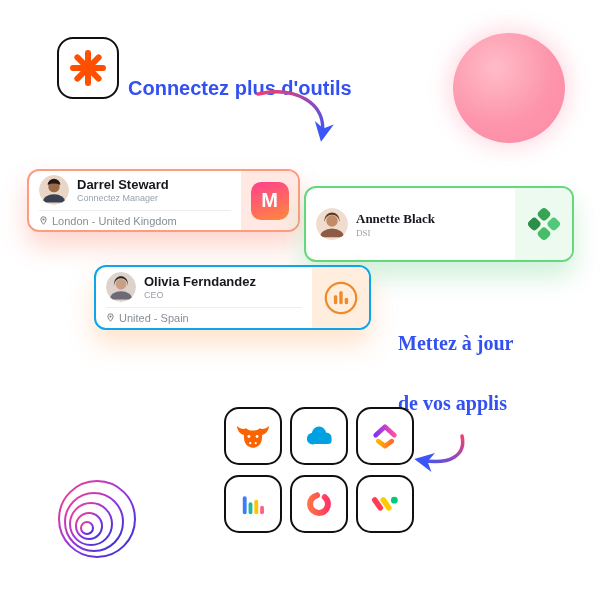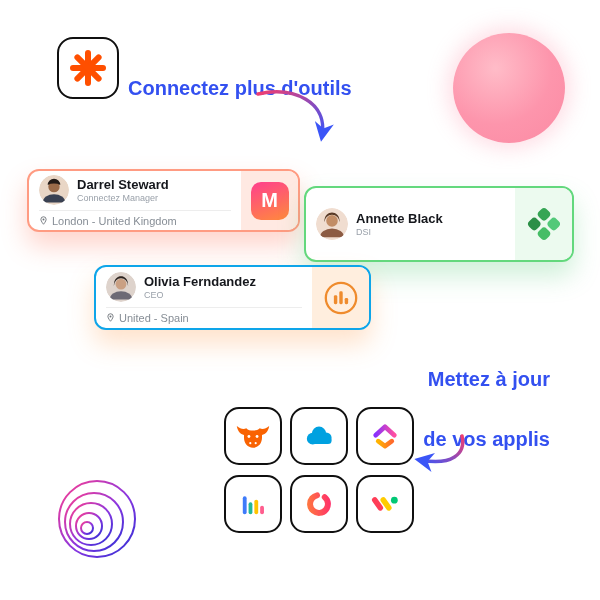--- a/index.html
+++ b/index.html
@@ -3,21 +3,21 @@
 <meta charset="utf-8">
 <style>
   html,body{margin:0;padding:0;background:#fff;}
   .stage{position:relative;width:600px;height:600px;background:#fff;overflow:hidden;
          font-family:"Liberation Sans", sans-serif;}
 
   
   .headline{position:absolute;font-weight:800;color:#3350f0;font-size:20px;line-height:30px;}
   .headline .hl-line{display:inline-block;background:#fff;border-radius:6px;padding:0 4px;}
   .headline-top{left:124px;top:40px;text-align:left;margin-top:33px;}
-  .headline-bottom{left:398px;top:364px;width:152px;text-align:right;}
+  .headline-bottom{left:398px;top:328px;width:152px;text-align:left;font-family:Liberation Serif, serif;}
   .headline-bottom .hl-line{padding:0;}
 
   
   .zapier-badge{position:absolute;left:57px;top:37px;width:62px;height:62px;background:#fff;
     border:2.5px solid #101010;border-radius:16px;display:flex;align-items:center;justify-content:center;
     box-sizing:border-box;}
 
   
   .blob{position:absolute;left:453px;top:33px;width:112px;height:110px;border-radius:50%;
     background:radial-gradient(circle at 38% 32%, #ffbcc8 0%, #fd95ac 55%, #fb8aa3 100%);
@@ -26,21 +26,21 @@
   
   .card{position:absolute;display:flex;align-items:stretch;background:#fff;border-radius:12px;
     overflow:hidden;box-sizing:border-box;}
   .card1{left:27px;top:169px;width:273px;height:63px;border:2px solid #ff9b82;
     box-shadow:0 14px 26px rgba(255,122,96,0.32);}
   .card2{left:304px;top:186px;width:270px;height:76px;border:2px solid #63d87d;
     box-shadow:0 14px 26px rgba(82,200,120,0.28);}
   .card3{left:94px;top:265px;width:277px;height:65px;border:2px solid #0ea5e9;
     box-shadow:0 14px 26px rgba(255,150,70,0.28);}
   .card-body{flex:1;display:flex;flex-direction:column;justify-content:center;padding:6px 10px;min-width:0;}
-  .card2 .card-body{padding:23px 10px;}
+  .card2 .card-body{padding:23px 10px;font-family:Liberation Serif, serif;}
   .person{display:flex;align-items:center;gap:8px;}
   .avatar{width:30px;height:30px;border-radius:50%;overflow:hidden;flex:0 0 auto;display:block;}
   .card2 .avatar{width:32px;height:32px;}
   .ptext{display:flex;flex-direction:column;min-width:0;}
   .p-name{font-size:13px;font-weight:700;color:#15171c;white-space:nowrap;}
   .p-role{font-size:9px;color:#9aa1aa;margin-top:1px;white-space:nowrap;}
   .loc-row{display:flex;align-items:center;gap:4px;border-top:1px solid #ededed;margin-top:5px;
     padding-top:4px;font-size:11px;color:#878e96;white-space:nowrap;}
   .logo-strip{width:57px;flex:0 0 auto;display:flex;align-items:center;justify-content:center;}
   .strip1{background:#ffe9e2;}

